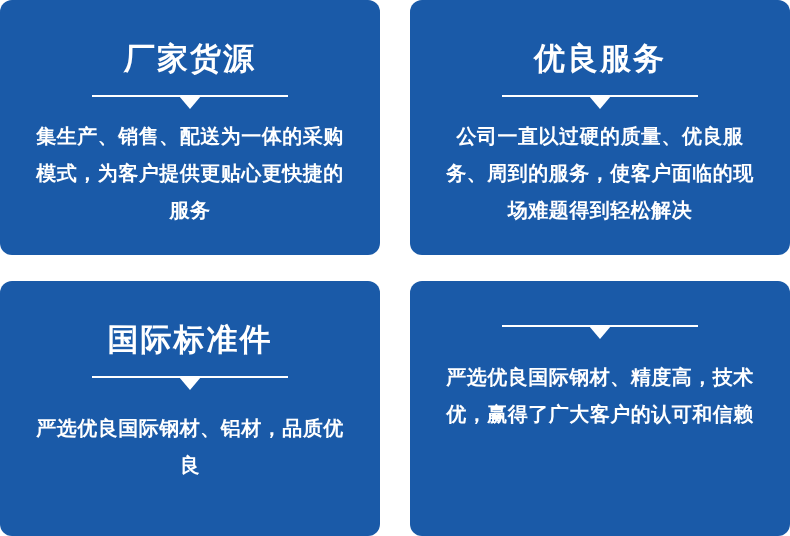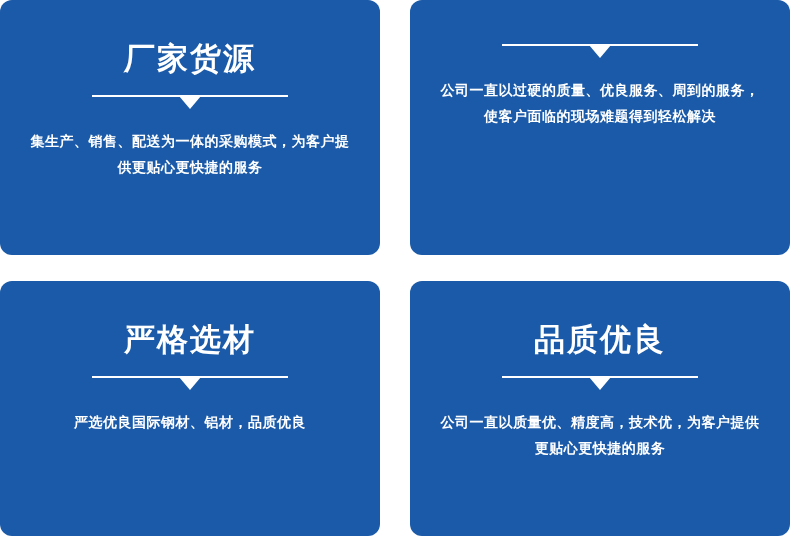--- a/index.html
+++ b/index.html
@@ -66,21 +66,21 @@
     left: 50%;
     transform: translateX(-50%);
     width: 0;
     height: 0;
     border-left: 11px solid transparent;
     border-right: 11px solid transparent;
     border-top: 13px solid #ffffff;
   }
   .card-desc {
     margin-top: 18px;
-    font-size: 14px;
+    font-size: 20px;
     font-weight: bold;
     line-height: 1.85;
     text-align: center;
     color: #ffffff;
     letter-spacing: 0.5px;
     max-width: 320px;
   }
   .card-desc.wide {
     max-width: 330px;
   }
@@ -93,38 +93,38 @@
   <div class="card">
     <div class="card-title">厂家货源</div>
     <div class="divider-wrap">
       <div class="divider-line"></div>
       <div class="divider-arrow"></div>
     </div>
     <div class="card-desc">集生产、销售、配送为一体的采购模式，为客户提供更贴心更快捷的服务</div>
   </div>
 
   <div class="card">
+    <div class="card-title">优良服务</div>
     <div class="divider-wrap">
       <div class="divider-line"></div>
       <div class="divider-arrow"></div>
     </div>
     <div class="card-desc wide">公司一直以过硬的质量、优良服务、周到的服务，使客户面临的现场难题得到轻松解决</div>
   </div>
 
   <div class="card">
-    <div class="card-title">严格选材</div>
+    <div class="card-title">国际标准件</div>
     <div class="divider-wrap">
       <div class="divider-line"></div>
       <div class="divider-arrow"></div>
     </div>
     <div class="card-desc">严选优良国际钢材、铝材，品质优良</div>
   </div>
 
   <div class="card">
-    <div class="card-title">品质优良</div>
     <div class="divider-wrap">
       <div class="divider-line"></div>
       <div class="divider-arrow"></div>
     </div>
-    <div class="card-desc wide">公司一直以质量优、精度高，技术优，为客户提供更贴心更快捷的服务</div>
+    <div class="card-desc wide">严选优良国际钢材、精度高，技术优，赢得了广大客户的认可和信赖</div>
   </div>
 
 </div>
 
 </body></html>

